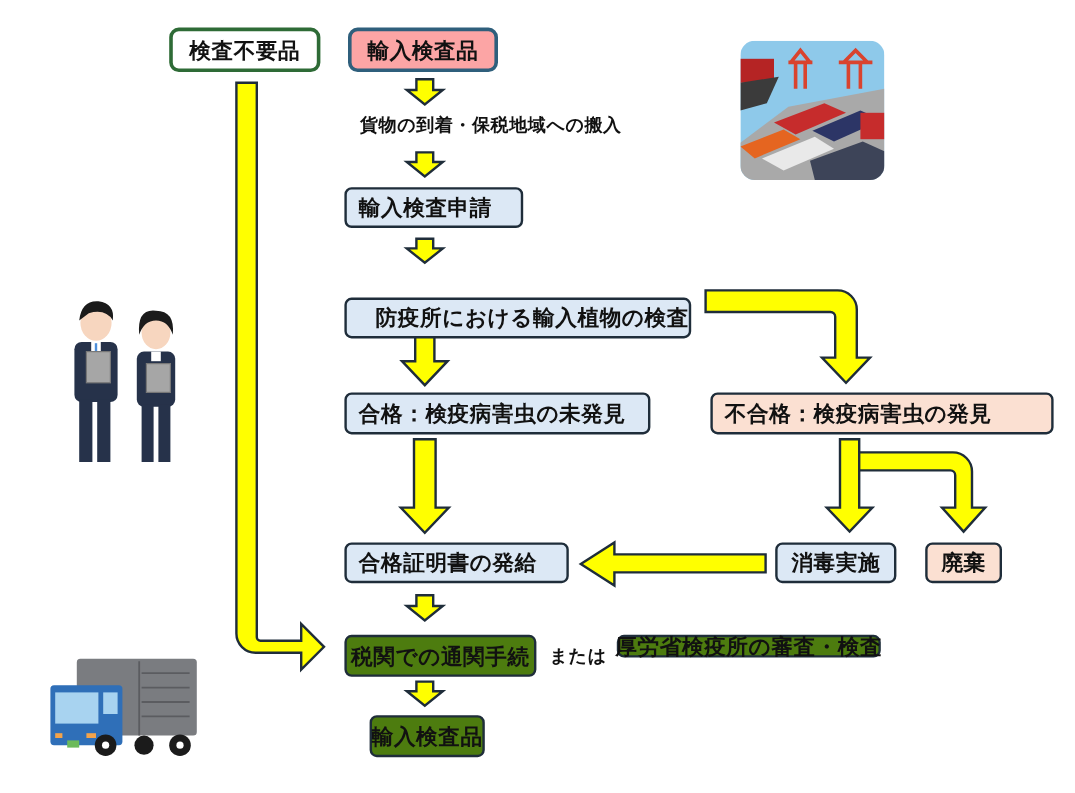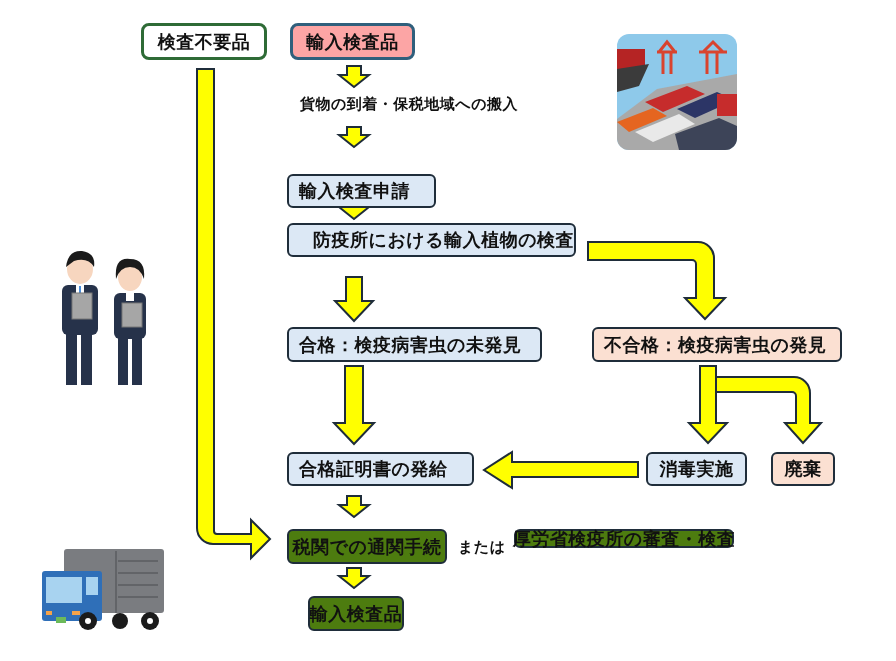--- a/index.html
+++ b/index.html
@@ -46,25 +46,25 @@
 
     <path d="M197,69 h17 v462 a3,3 0 0 0 3,3 h34 v-14 l19,19 l-19,19 v-14 h-38 a16,16 0 0 1 -16,-16 z"></path>
   </g>
 </svg>
 
 <div class="box center white-green" style="left:141px;top:23px;width:126px;height:37px;">検査不要品</div>
 <div class="box center white-blue" style="left:290px;top:23px;width:125px;height:37px;">輸入検査品</div>
 
 <div class="plain" style="left:300px;top:95px;">貨物の到着・保税地域への搬入</div>
 
-<div class="box blue" style="left:287px;top:156px;width:149px;height:34px;margin-top:18px;">輸入検査申請</div>
-<div class="box blue" style="left:287px;top:223px;width:289px;height:34px;padding-left:24px;">防疫所における輸入植物の検査</div>
+<div class="box blue" style="left:287px;top:156px;width:149px;height:34px;">輸入検査申請</div>
+<div class="box blue" style="left:287px;top:248px;width:289px;height:34px;padding-left:24px;">防疫所における輸入植物の検査</div>
 
 <div class="box blue" style="left:287px;top:327px;width:255px;height:35px;">合格：検疫病害虫の未発見</div>
-<div class="box pink" style="left:592px;top:327px;width:250px;height:35px;">不合格：検疫病害虫の発見</div>
+<div class="box pink" style="left:592px;top:327px;width:286px;height:35px;">不合格：検疫病害虫の発見</div>
 
 <div class="box blue" style="left:287px;top:452px;width:187px;height:34px;">合格証明書の発給</div>
 <div class="box center blue" style="left:646px;top:452px;width:101px;height:34px;">消毒実施</div>
 <div class="box center pink" style="left:771px;top:452px;width:64px;height:34px;">廃棄</div>
 
 <div class="box center purple" style="left:287px;top:529px;width:160px;height:35px;">税関での通関手続</div>
 <div class="plain" style="left:458px;top:538px;">または</div>
 <div class="box center purple" style="left:514px;top:529px;width:220px;height:19px;">厚労省検疫所の審査・検査</div>
 
 <div class="box center purple" style="left:308px;top:596px;width:96px;height:35px;">輸入検査品</div>

